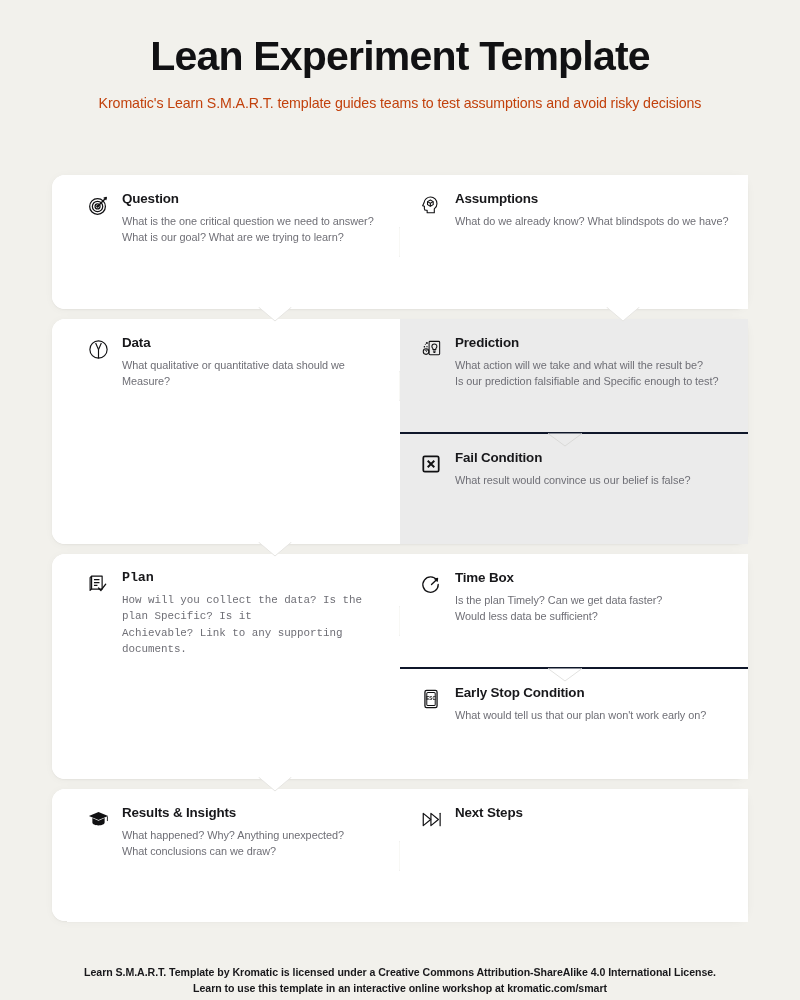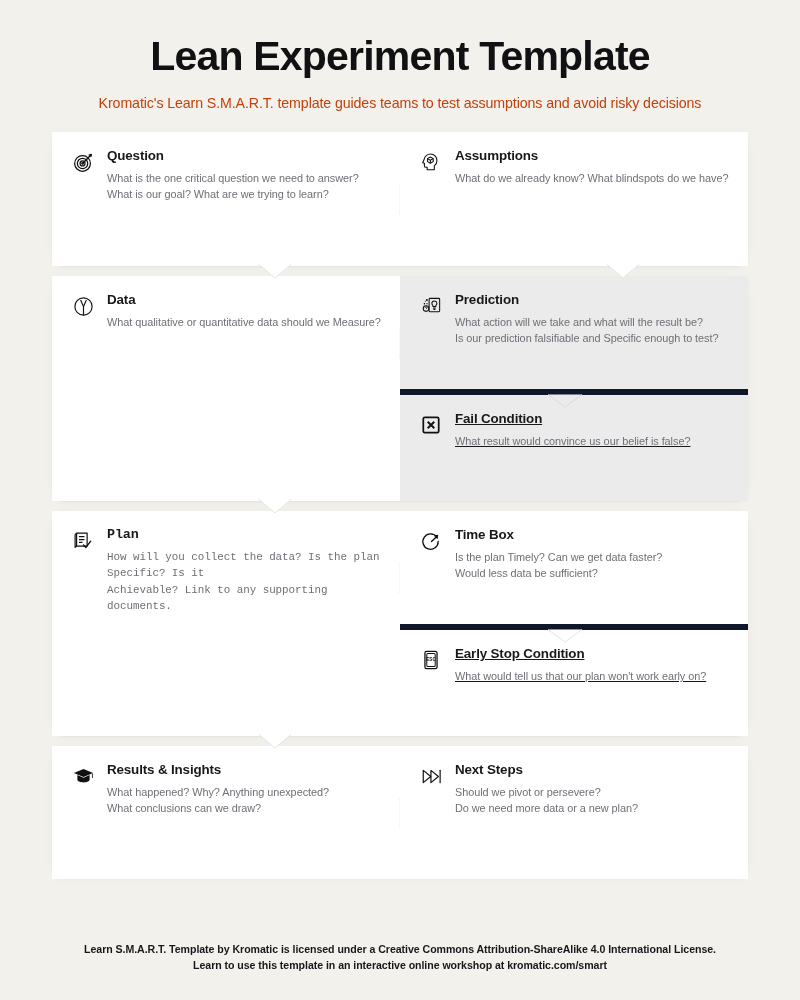--- a/index.html
+++ b/index.html
@@ -12,20 +12,21 @@
     color: #18181b;
     overflow: hidden;
   }
 
   .page {
     width: 800px;
     height: 1000px;
     display: flex;
     flex-direction: column;
     padding: 0 52px;
+    gap: 43px;
   }
 
   
   .header { text-align: center; padding-top: 34px; }
 
   .main-title {
     font-size: 41px;
     font-weight: 800;
     letter-spacing: -0.8px;
     line-height: 1.08;
@@ -54,32 +55,32 @@
     border-radius: 13px;
     background: #ffffff;
     box-shadow: 0 1px 2px rgba(0,0,0,0.045), 0 1px 10px rgba(0,0,0,0.035);
   }
 
   .col {
     position: relative;
     width: 50%;
     background: #ffffff;
   }
-  .col.left  { border-radius: 13px 0 0 13px; }
+  .col.left  { border-radius: 13px 0 0 13px; padding-left: 15px; }
   .col.right { border-radius: 0 13px 13px 0; }
 
   
   .col.grey, .col.grey .cell { background: #ebebeb; }
 
   .cell {
     position: relative;
     padding: 16px 18px 14px 18px;
     background: #ffffff;
   }
-  .cell.divided { border-top: 6px solid #0f172a; text-decoration: underline; }
+  .cell.divided { border-top: 2px solid #0f172a; }
 
   .cell-head {
     display: flex;
     align-items: flex-start;
     gap: 11px;
   }
 
   .cell-icon {
     flex: 0 0 auto;
     width: 26px;
@@ -407,22 +408,20 @@
           <div class="cell-head">
             <span class="cell-icon">
               <svg width="23" height="23" viewBox="0 0 24 24" fill="none" stroke="currentColor" stroke-width="1.25" stroke-linejoin="round">
                 <path d="M3.4 5.6 L11.2 12 L3.4 18.4 Z"></path>
                 <path d="M11.4 5.6 L19.2 12 L11.4 18.4 Z"></path>
                 <path d="M21 5.6 L21 18.4" stroke-linecap="round"></path>
               </svg>
             </span>
             <div class="cell-body">
               <div class="cell-title">Next Steps</div>
-              <div class="cell-prompt">Should we pivot or persevere?
-Do we need more data or a new plan?</div>
             </div>
           </div>
         </div>
       </div>
     </div>
 
   </div>
 
   <div class="footer">
     <div class="footer-line">Learn S.M.A.R.T. Template by Kromatic is licensed under a Creative Commons Attribution-ShareAlike 4.0 International License.</div>

